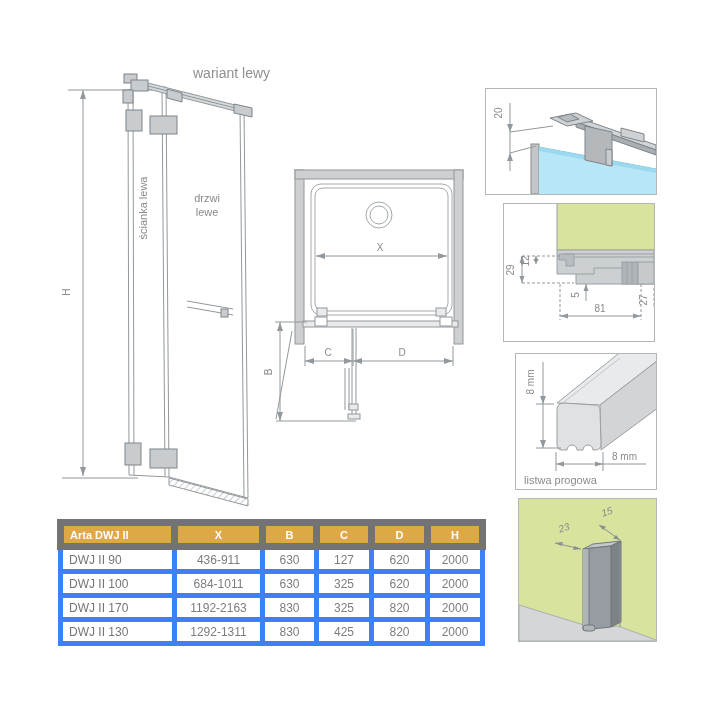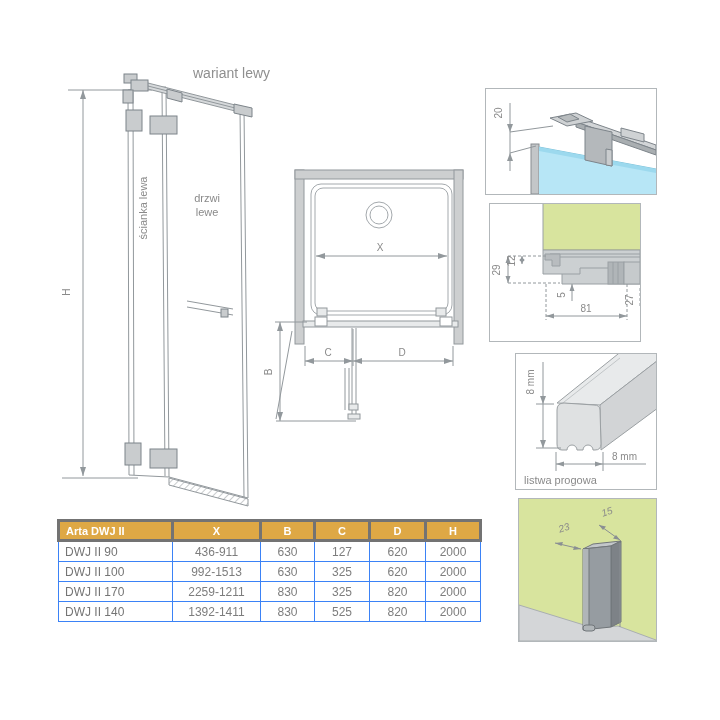--- a/index.html
+++ b/index.html
@@ -8,23 +8,23 @@
   .abs{position:absolute;}
   .panel{position:absolute;background:#ffffff;border:1px solid #b2b7ba;box-sizing:border-box;}
   svg{display:block;overflow:hidden;}
   svg text{font-family:"Liberation Sans", sans-serif;fill:#8a8a8a;}
   .dim{font-size:10px;}
   .lbl{font-size:11px;}
   
   table.spec{position:absolute;left:57px;top:519px;border-collapse:collapse;table-layout:fixed;
              width:422px;font-size:12px;}
   table.spec th{background:#dea845;color:#ffffff;font-size:11px;font-weight:bold;
-                border:3px solid #737373;height:17px;padding:0 0 0 0;text-align:center;}
+                border:7px solid #737373;height:17px;padding:0 0 0 0;text-align:center;}
   table.spec th.c0{text-align:left;padding-left:6px;}
-  table.spec td{border:1px solid #3b82f6;color:#7d7d7d;height:19px;padding:0;
+  table.spec td{border:5px solid #3b82f6;color:#7d7d7d;height:19px;padding:0;
                 text-align:center;background:#ffffff;}
   table.spec td.c0{text-align:left;padding-left:6px;color:#747474;}
   #variant-title{position:absolute;left:193px;top:65px;width:110px;color:#8f8f8f;
                  font-size:14px;}
 </style>
 </head>
 <body>
 
 <div id="stage">
 
@@ -161,21 +161,21 @@
         <line x1="24" y1="14" x2="24" y2="82"></line>
         <line x1="24" y1="43" x2="67" y2="37"></line>
         <line x1="24" y1="64" x2="50" y2="57"></line>
         <path d="M24,43 l-3,-8 h6 z" fill="#92989c" stroke="none"></path>
         <path d="M24,64 l-3,8 h6 z" fill="#92989c" stroke="none"></path>
       </g>
       <text class="dim" x="16" y="24" text-anchor="middle" transform="rotate(-90 16 24)">20</text>
     </svg>
   </div>
 
-  <div class="panel" style="left:489px;top:203px;width:152px;height:139px">
+  <div class="panel" style="left:503px;top:203px;width:152px;height:139px">
     <svg width="150" height="137" viewBox="0 0 150 137">
       <rect x="53" y="0" width="97" height="46" fill="#d8e49e"></rect>
       <line x1="53" y1="46" x2="150" y2="46" stroke="#aeb977"></line>
       <line x1="53" y1="0" x2="53" y2="46" stroke="#9aa0a4"></line>
 
       <g stroke="#9aa0a4">
         <path d="M53,46 L150,46 L150,80 L72,80 L72,70 L53,70 Z" fill="#ccd0d2"></path>
         <line x1="60" y1="50" x2="150" y2="50"></line>
         <line x1="60" y1="53" x2="150" y2="53"></line>
         <path d="M55,50 L70,50 L70,62 L62,62 L62,56 L55,56 Z" fill="#b8bcbf"></path>
@@ -287,38 +287,38 @@
       <tr>
         <td class="c0">DWJ II 90</td>
         <td>436-911</td>
         <td>630</td>
         <td>127</td>
         <td>620</td>
         <td>2000</td>
       </tr>
       <tr>
         <td class="c0">DWJ II 100</td>
-        <td>992-1513</td>
+        <td>684-1011</td>
         <td>630</td>
         <td>325</td>
         <td>620</td>
         <td>2000</td>
       </tr>
       <tr>
         <td class="c0">DWJ II 170</td>
-        <td>2259-1211</td>
+        <td>1192-2163</td>
         <td>830</td>
         <td>325</td>
         <td>820</td>
         <td>2000</td>
       </tr>
       <tr>
-        <td class="c0">DWJ II 140</td>
-        <td>1392-1411</td>
+        <td class="c0">DWJ II 130</td>
+        <td>1292-1311</td>
         <td>830</td>
-        <td>525</td>
+        <td>425</td>
         <td>820</td>
         <td>2000</td>
       </tr>
     </tbody>
   </table>
 
 </div>
 
 </body></html>

